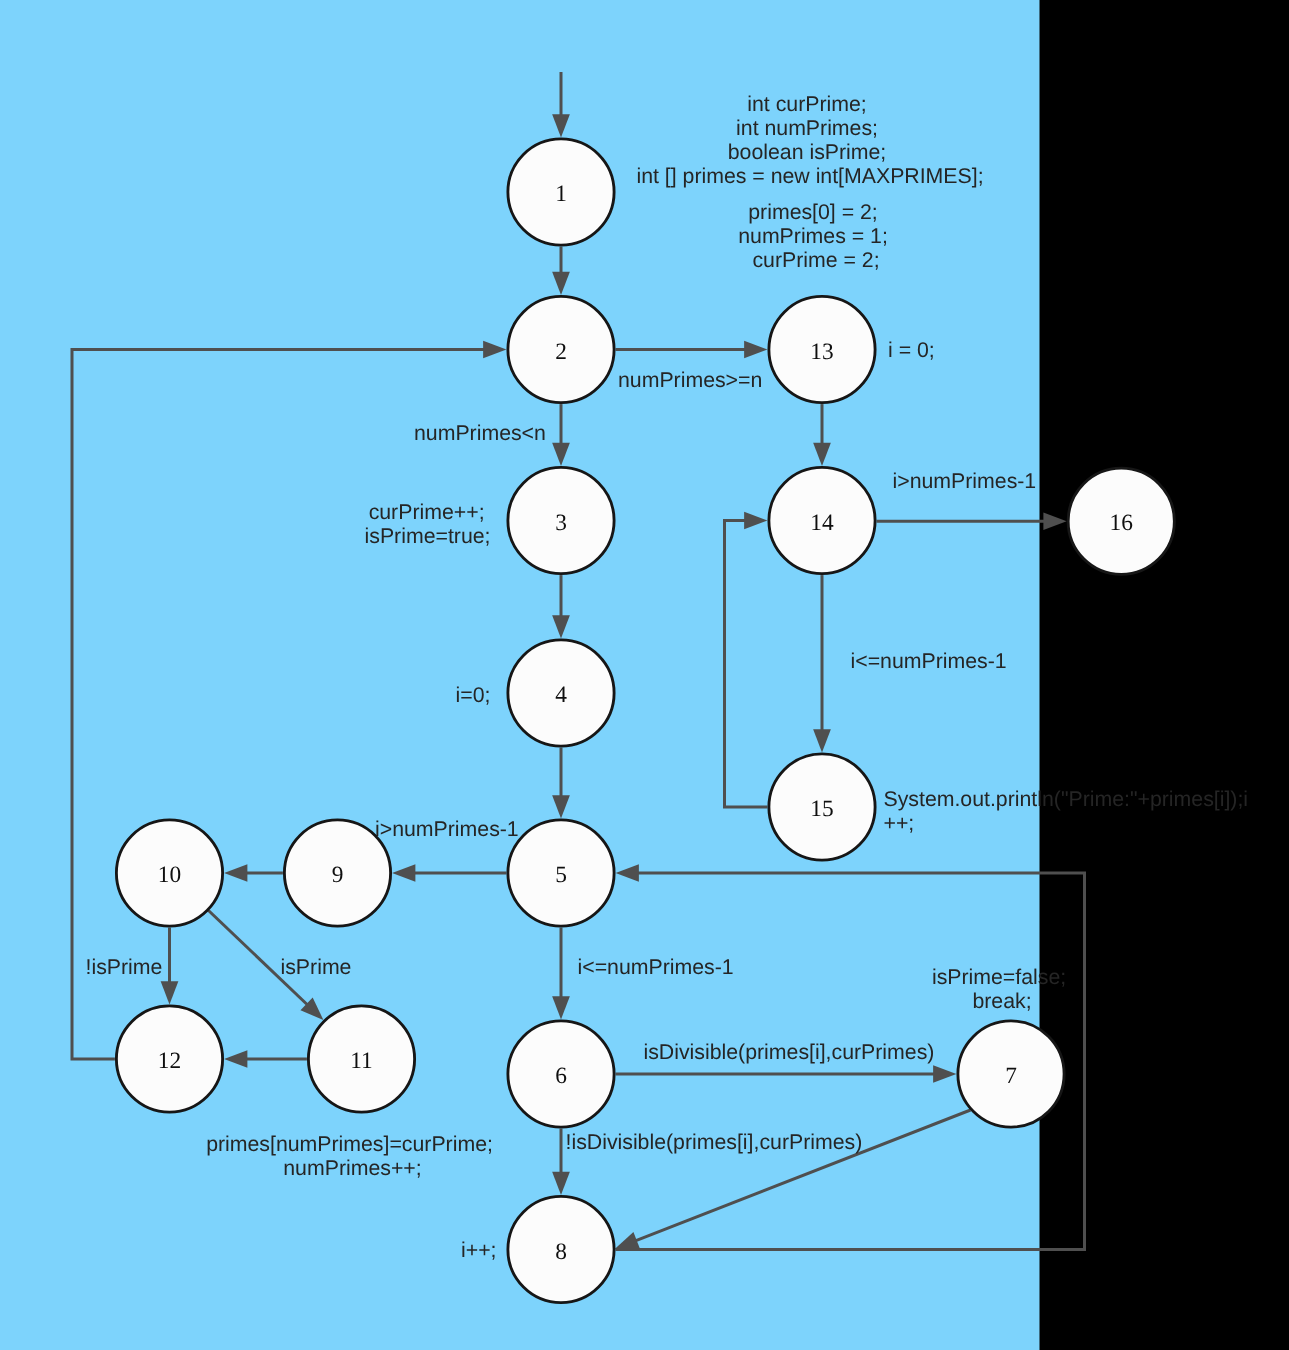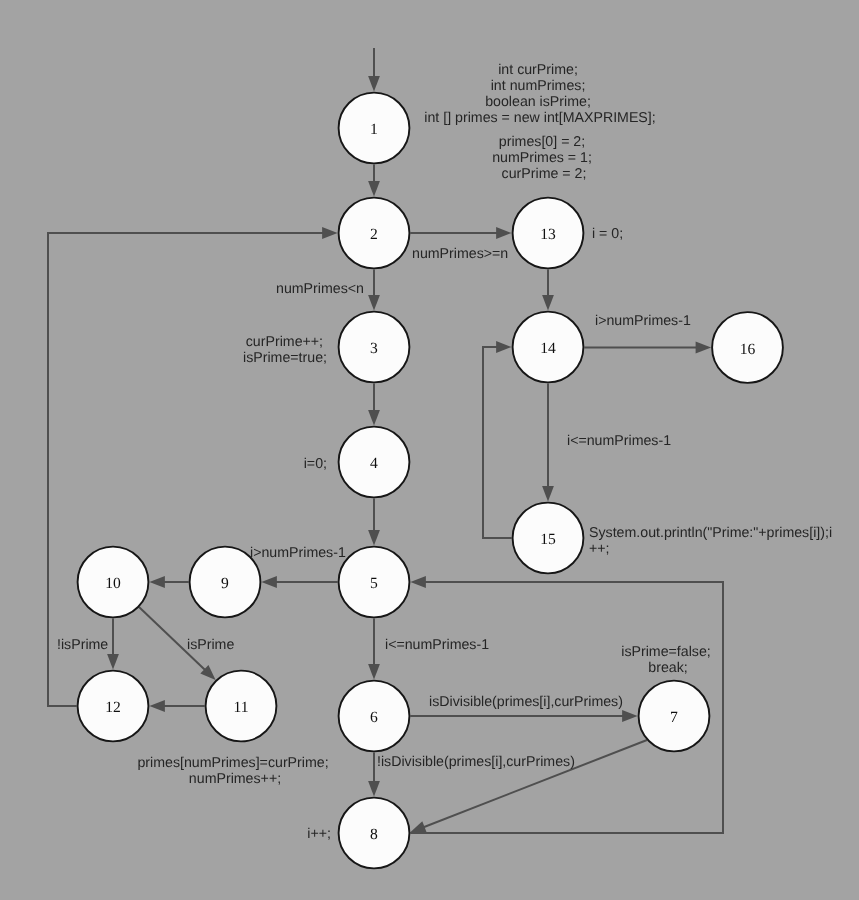--- a/index.html
+++ b/index.html
@@ -1,17 +1,17 @@
 <!DOCTYPE html>
 <html><head>
 <meta charset="utf-8">
 <title>Control flow graph</title>
 <style>
   html,body{margin:0;padding:0;background:#000000;width:859px;height:900px;overflow:hidden;}
-  #stage{position:relative;width:859px;height:900px;background:#a3a3a3;}
+  #stage{position:relative;width:693px;height:900px;background:#7dd3fc;}
   svg{display:block;text-rendering:geometricPrecision;transform:translateZ(0);}
   .edge{fill:none;stroke:#4f4f4f;stroke-width:2;}
   .ahead{fill:#4f4f4f;stroke:none;}
   .nodecirc{fill:#fcfcfc;stroke:#161616;stroke-width:1.9;}
   .nodelbl{fill:#0f0f0f;font-family:"Liberation Serif",serif;font-size:15.6px;text-anchor:middle;}
   .elabel{fill:#252525;font-family:"Liberation Sans",sans-serif;font-size:14.2px;}
 </style>
 </head>
 <body>
 

